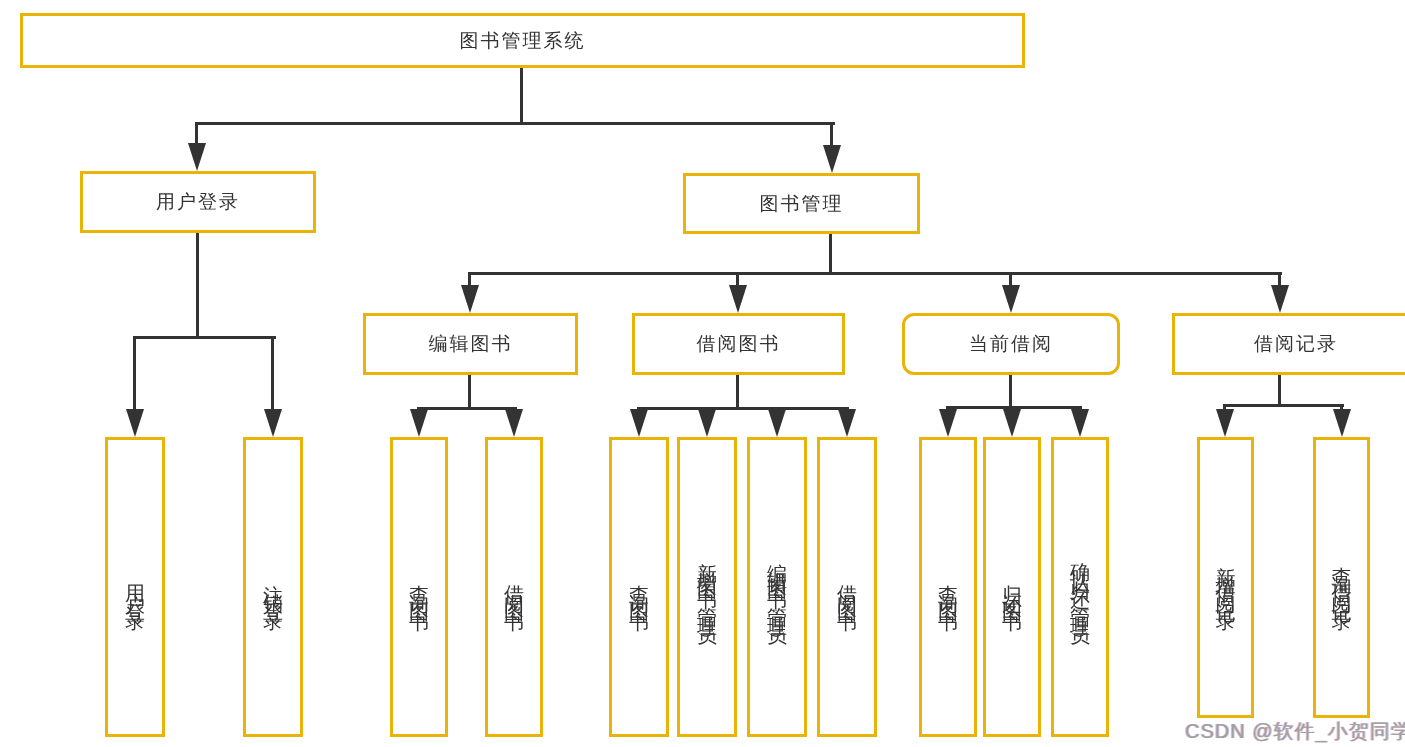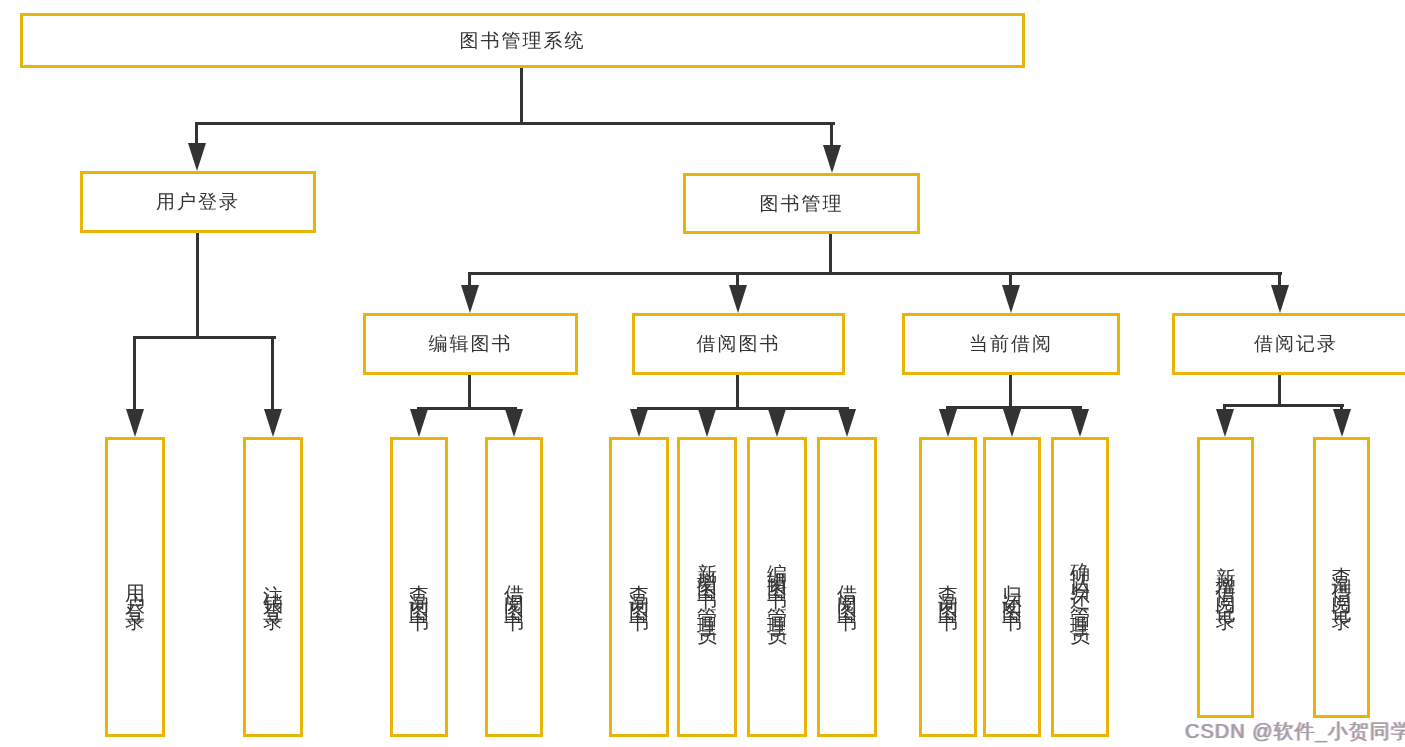--- a/index.html
+++ b/index.html
@@ -103,21 +103,21 @@
   <div class="box" style="left:683px;top:173px;width:237px;height:61px;">
     <span class="hlabel">图书管理</span>
   </div>
 
   <div class="box" style="left:363px;top:313px;width:215px;height:62px;">
     <span class="hlabel">编辑图书</span>
   </div>
   <div class="box" style="left:632px;top:313px;width:213px;height:62px;">
     <span class="hlabel">借阅图书</span>
   </div>
-  <div class="box" style="left:902px;top:313px;width:218px;height:62px;">
+  <div class="box" style="left:902px;top:313px;width:218px;height:62px;border-radius:12px;">
     <span class="hlabel">当前借阅</span>
   </div>
   <div class="box" style="left:1172px;top:313px;width:248px;height:62px;">
     <span class="hlabel">借阅记录</span>
   </div>
 
   <div class="box leaf" style="left:105px;top:437px;width:60px;height:300px;">
     <span class="vtext">用户登录</span>
   </div>
   <div class="box leaf" style="left:243px;top:437px;width:60px;height:300px;">

